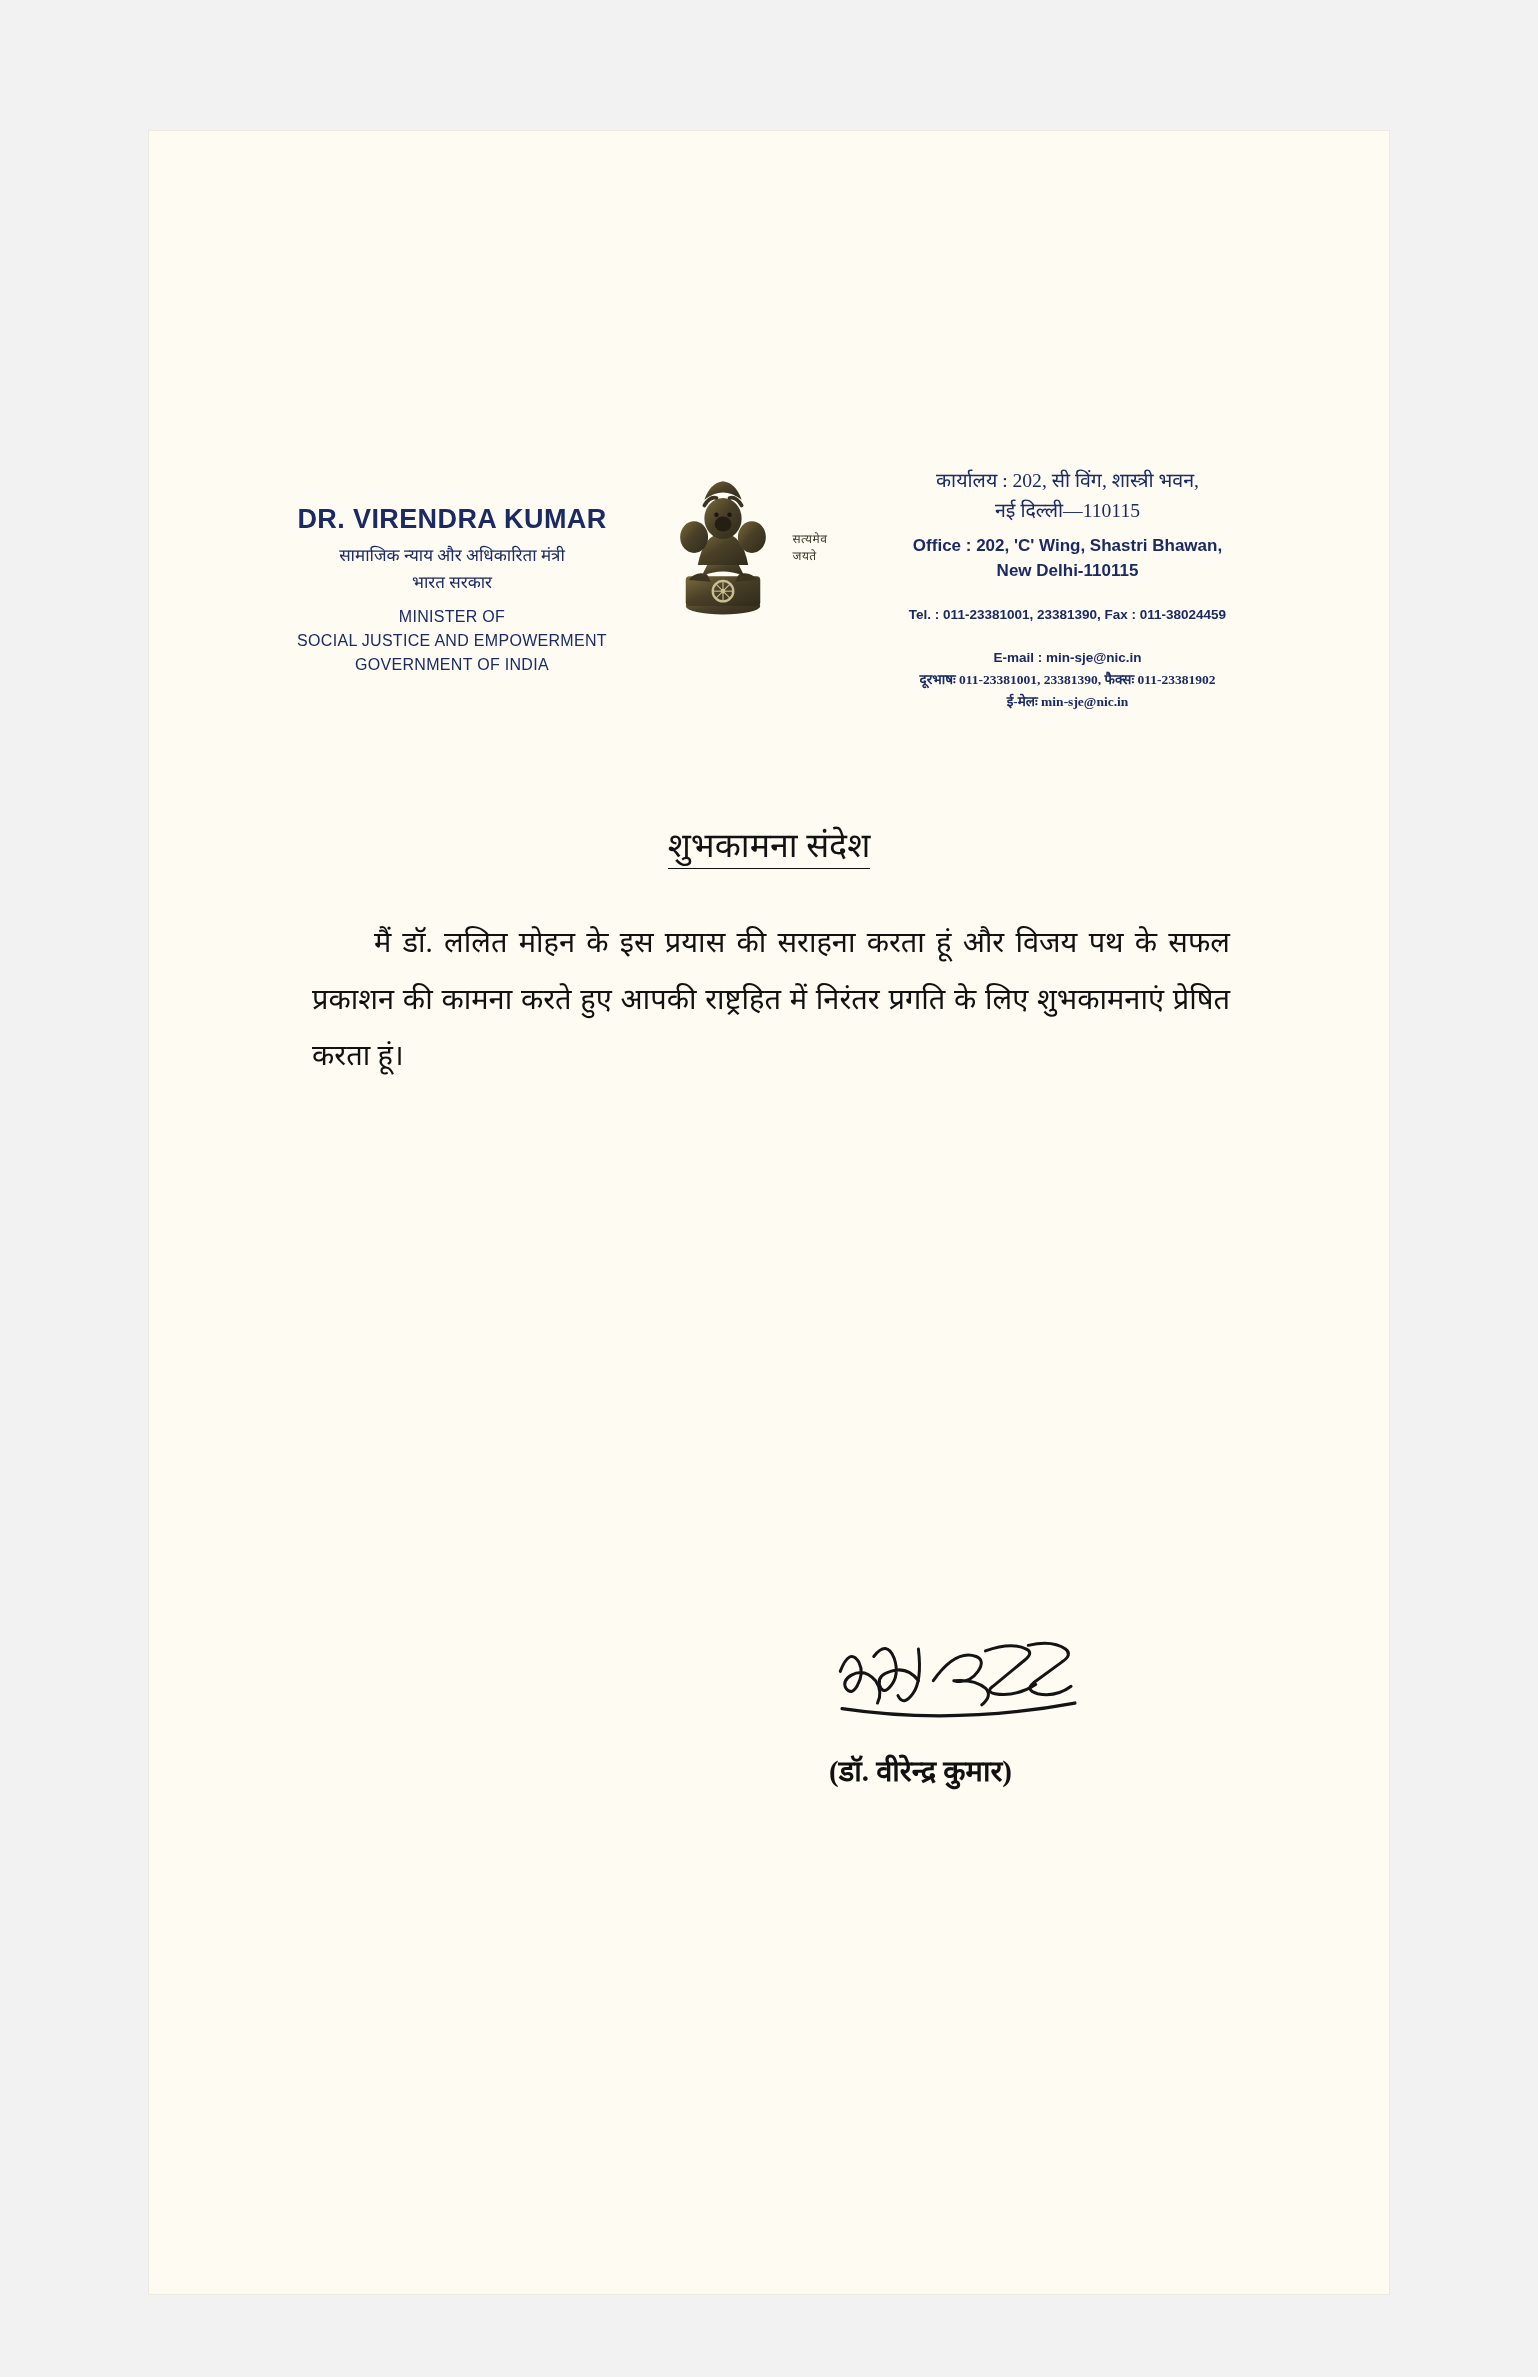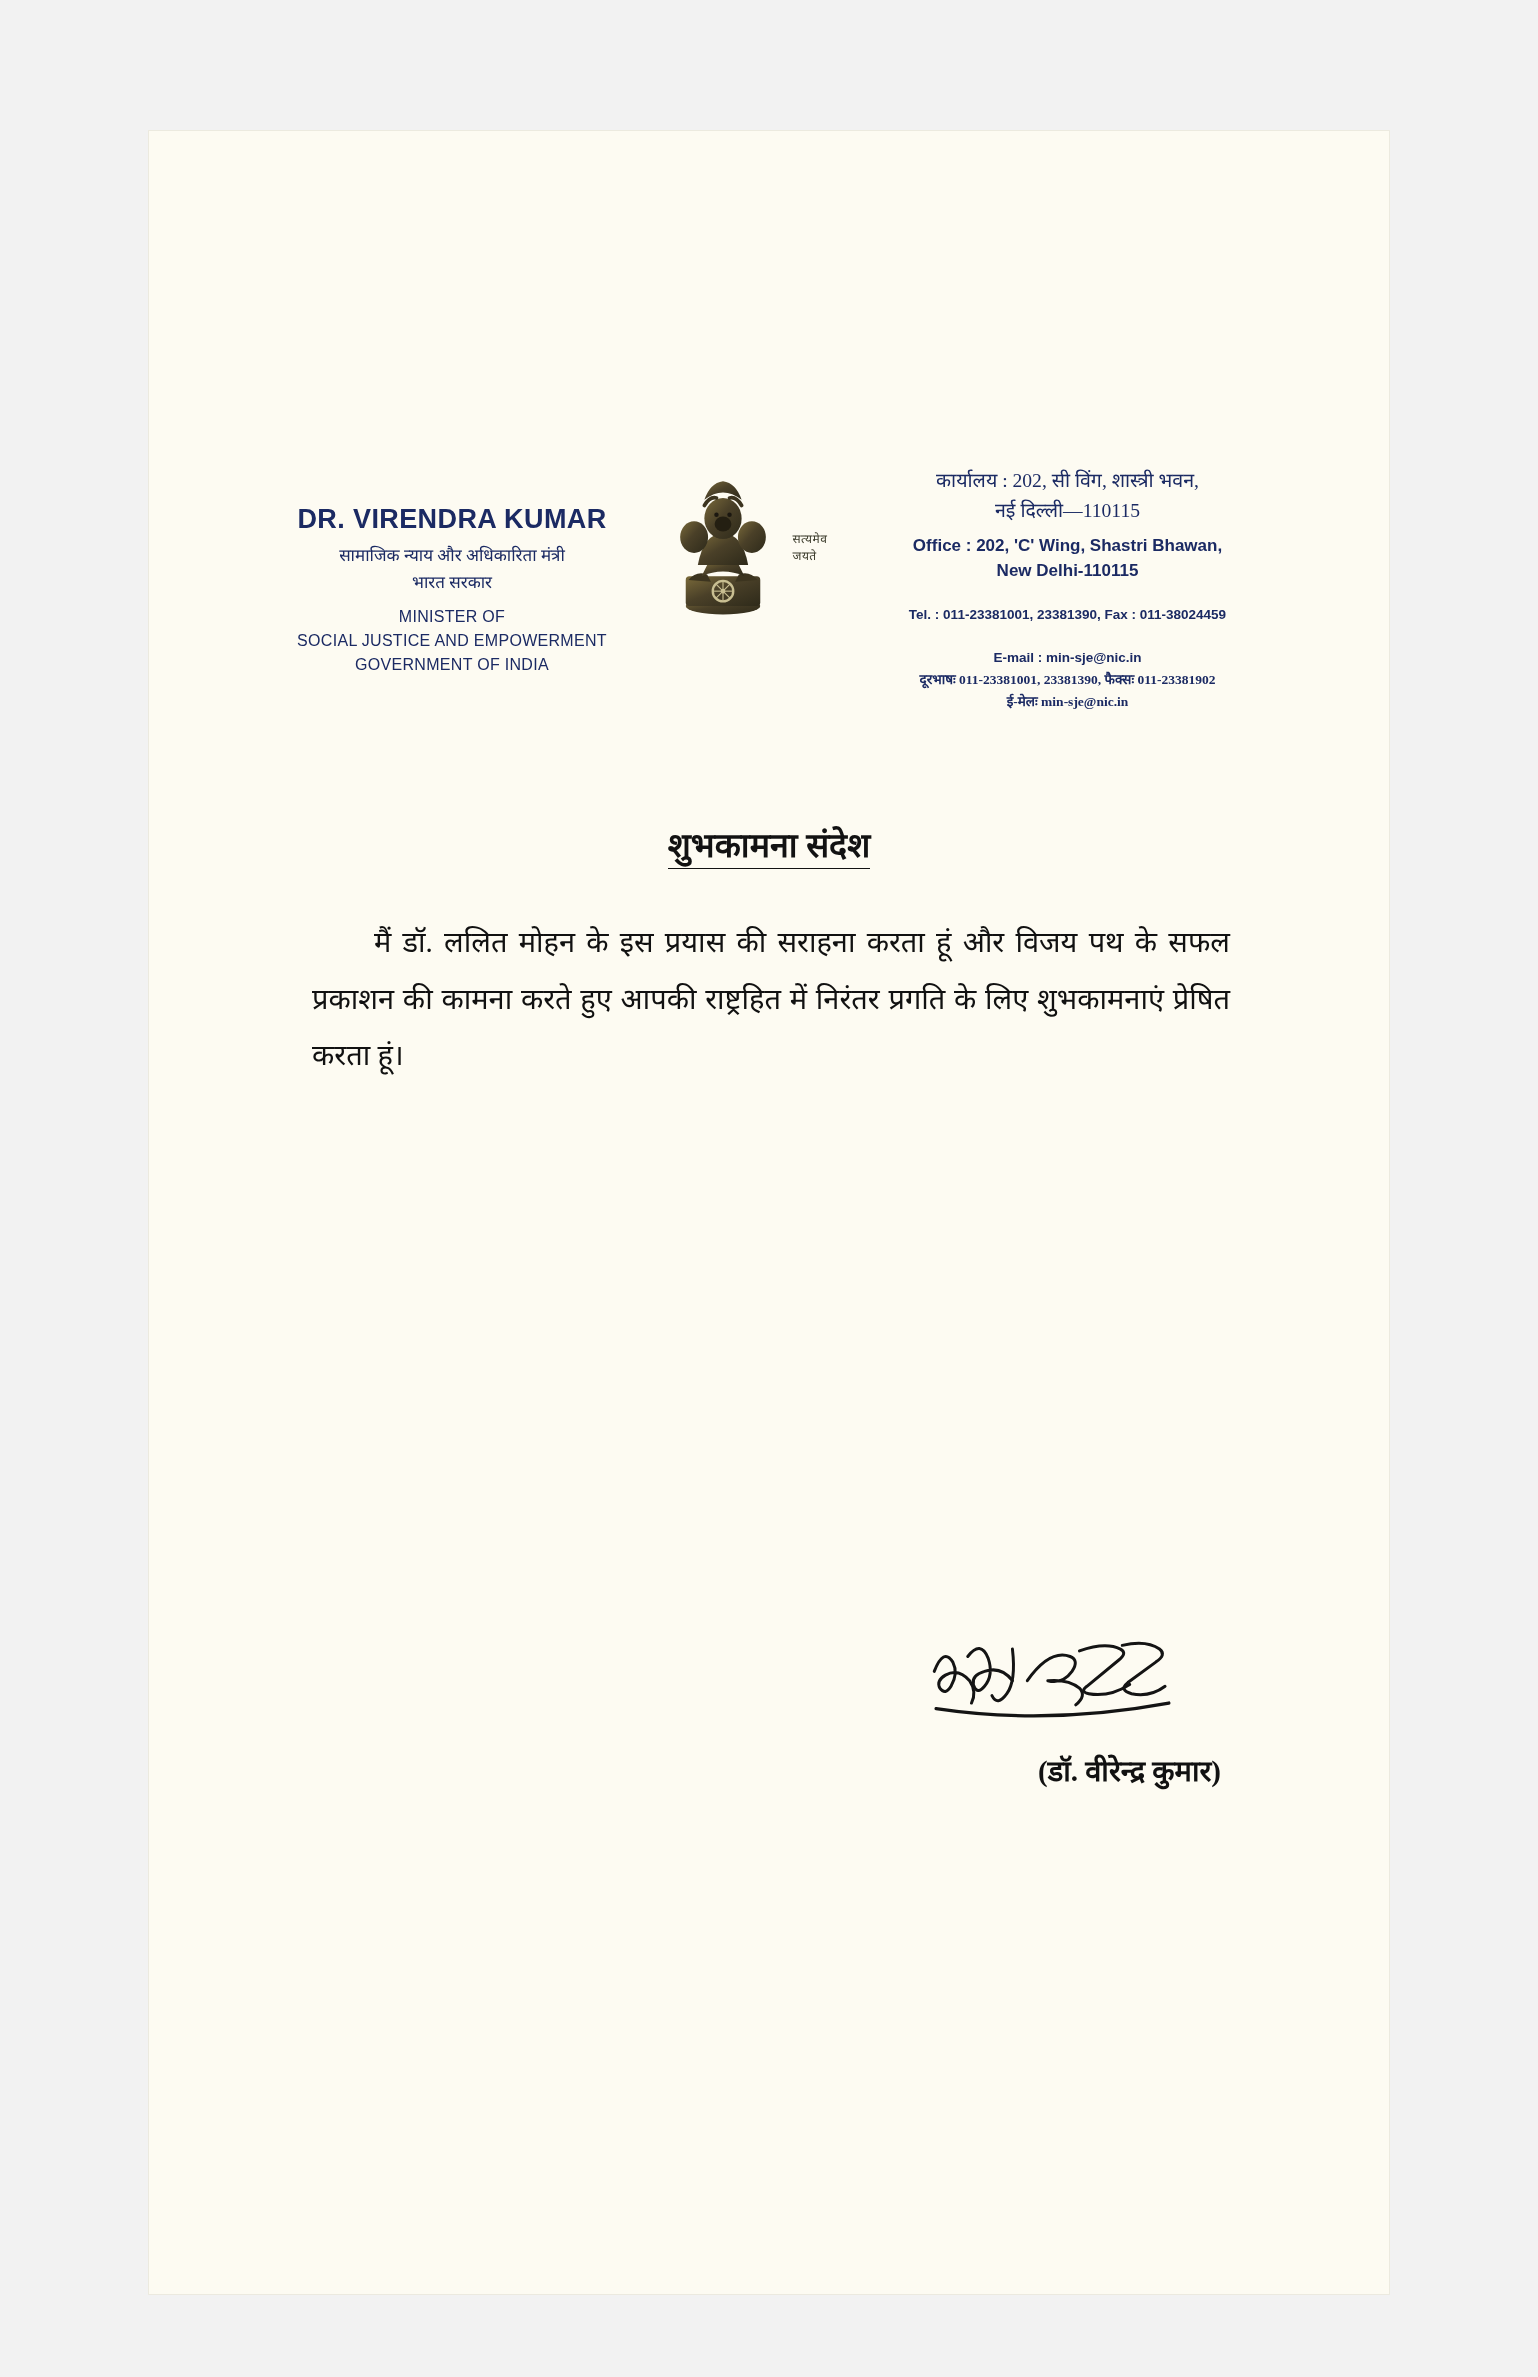--- a/index.html
+++ b/index.html
@@ -121,21 +121,21 @@
 
   
   .doc-title {
     position: absolute;
     top: 690px;
     left: 0;
     right: 0;
     text-align: center;
     font-family: "Liberation Serif", serif;
     font-size: 34px;
-    font-weight: bold;
+    font-weight: normal;
     color: #121212;
   }
   .doc-title span {
     border-bottom: 1.9px solid #121212;
     padding-bottom: 3.7px;
   }
 
   .body-text {
     position: absolute;
     top: 783px;
@@ -151,21 +151,21 @@
     margin: 0 0 35px 0;
     text-indent: 62px;
   }
 
   
   .signature-block {
     position: absolute;
     top: 1492px;
     right: 168px;
     width: 392px;
-    text-align: right;
+    text-align: left;
   }
   .sign-mark {
     height: 121px;
     position: relative;
   }
   .sign-name {
     font-family: "Liberation Serif", serif;
     font-size: 29px;
     font-weight: bold;
     color: #111111;

